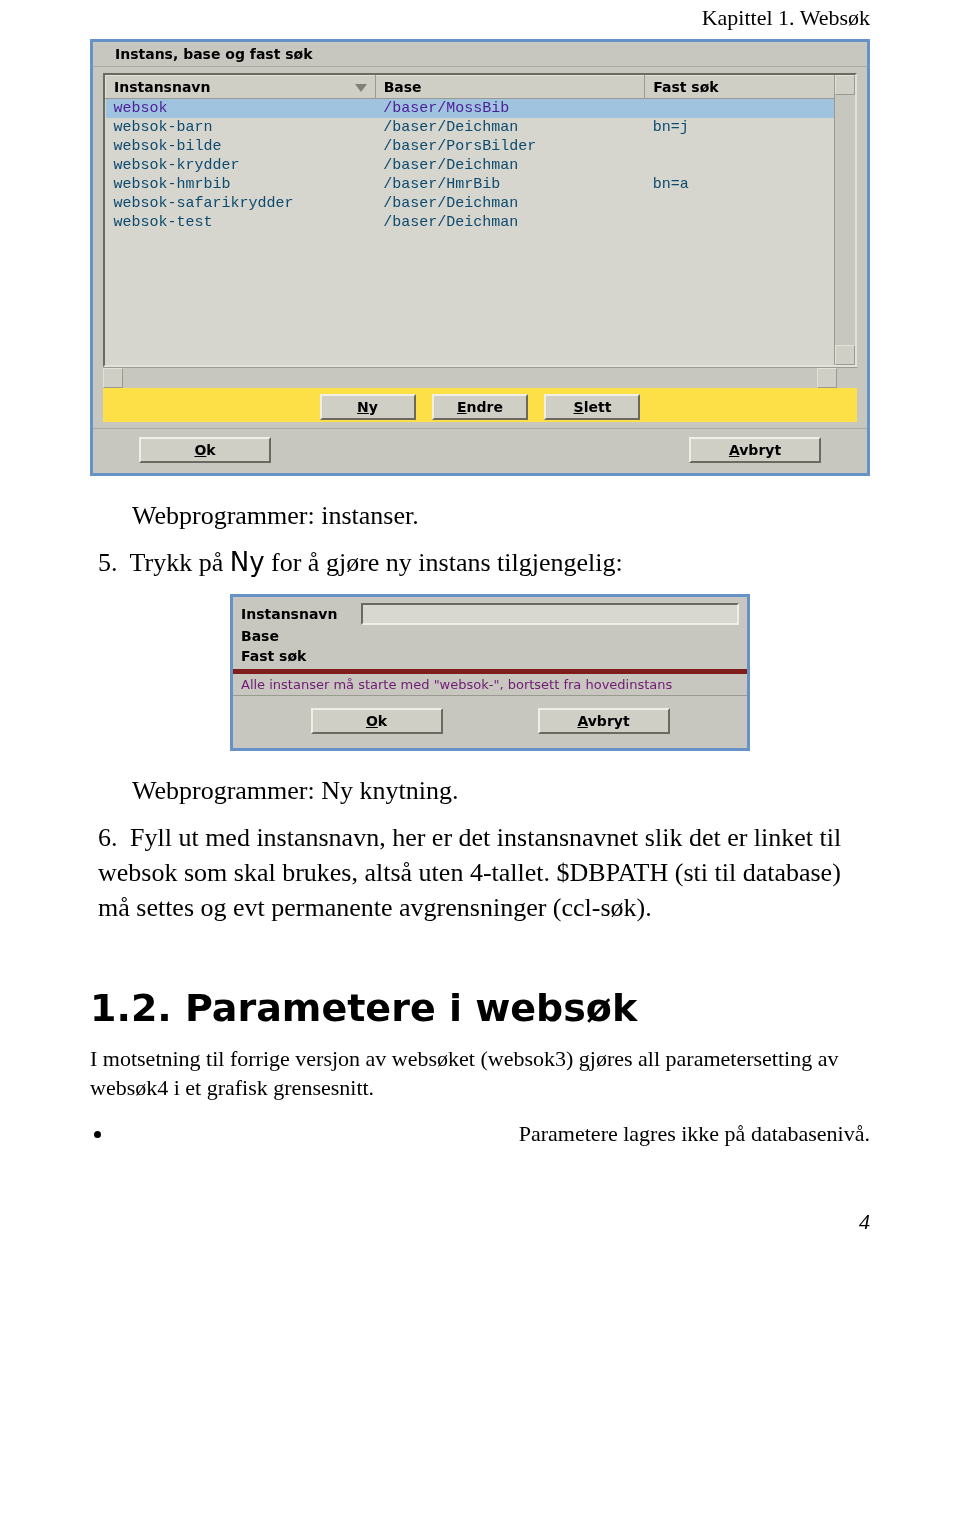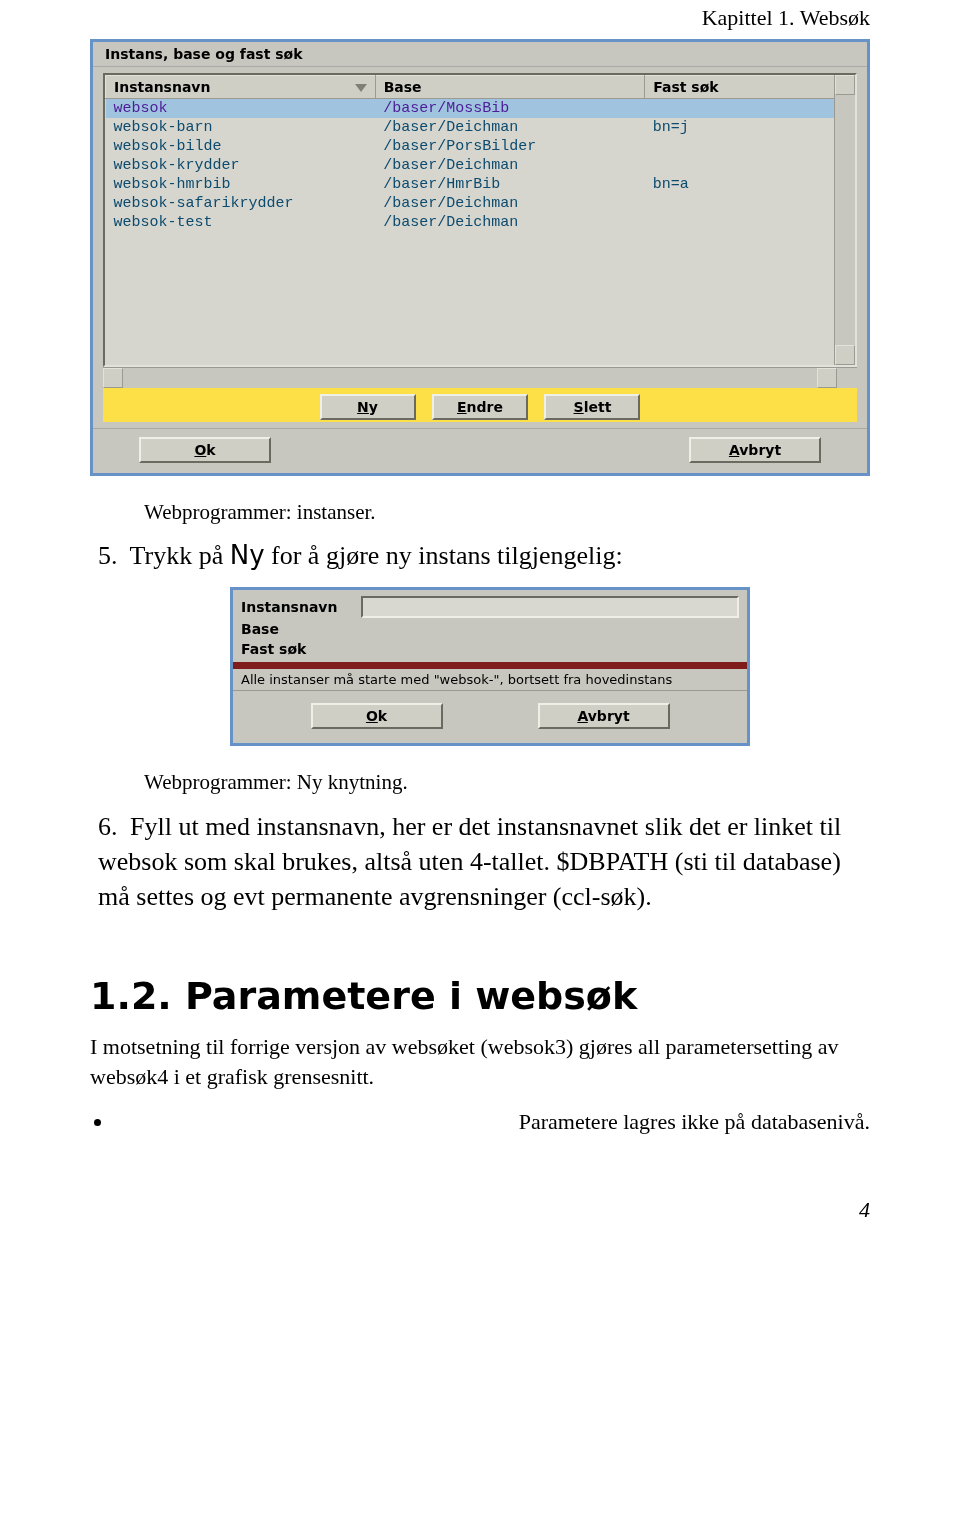--- a/index.html
+++ b/index.html
@@ -23,21 +23,21 @@
   
   .dlg {
     border: 3px solid #6792c8;
     background: #c7c7bf;
     font-family: 'DejaVu Sans', Verdana, Arial, sans-serif;
     font-size: 14px;
     color: #000;
   }
   .dlg-title {
     background: #c7c7bf;
-    padding: 4px 12px;
+    padding: 4px 22px;
     font-weight: bold;
     font-size: 14px;
     border-bottom: 1px solid #aaa;
   }
   .dlg-inner {
     padding: 6px 10px 6px 10px;
     background: #c7c7bf;
   }
   .tablewrap {
     border: 2px solid #8f8f85;
@@ -184,38 +184,38 @@
     border-left-color: #6a6a60;
     border-right-color: #efefe8;
     border-bottom-color: #efefe8;
   }
   .frow .inp.blank {
     background: transparent;
     border: none;
     height: 18px;
   }
   .hint {
-    border-top: 7px solid #7f1d1d;
+    border-top: 5px solid #7f1d1d;
     border-bottom: 1px solid #9a9a92;
     padding: 3px 8px;
-    color: #000000;
+    color: #701a75;
     font-size: 13px;
   }
   .dlg2 .okcancel2 {
     padding: 12px 30px 14px 30px;
     display: flex;
     justify-content: space-around;
   }
   .dlg2 .okcancel2 .btn { min-width: 100px; }
 
   
   .para {
-    font-size: 21px;
+    font-size: 26px;
     line-height: 1.35;
-    margin: 22px 0 12px 54px;
+    margin: 22px 0 12px 42px;
   }
   .li-num {
     font-size: 26px;
     line-height: 1.35;
     margin: 8px 12px 12px 8px;
   }
   .li-num .num { margin-right: 6px; }
   .sans-inline {
     font-family: 'DejaVu Sans', Arial, Helvetica, sans-serif;
   }

